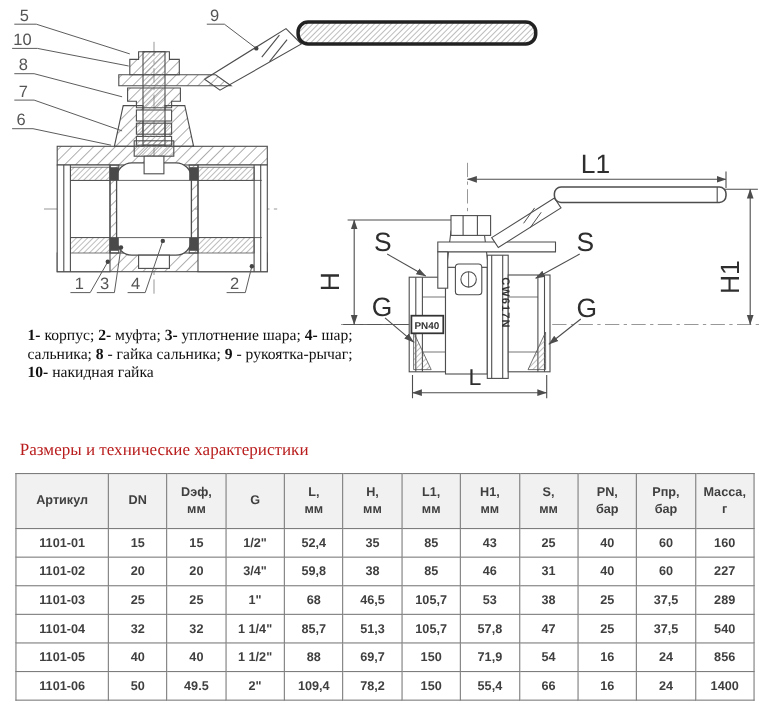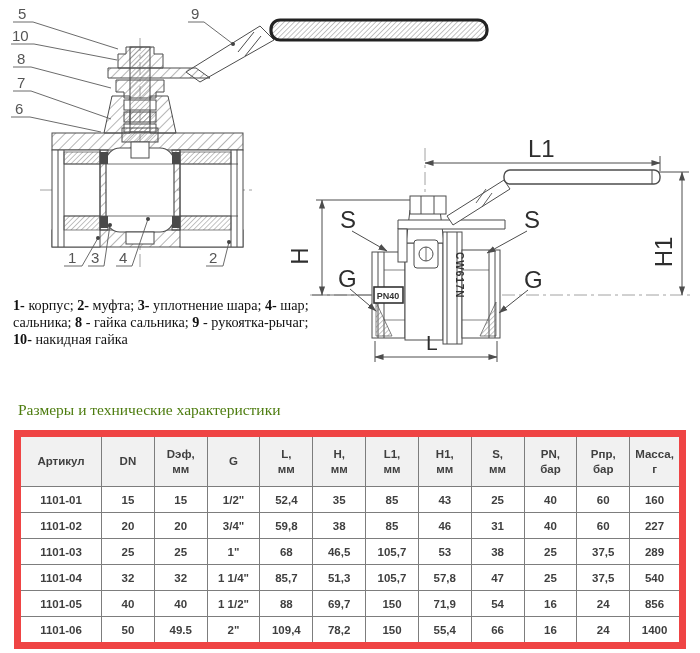--- a/index.html
+++ b/index.html
@@ -1,33 +1,33 @@
 <!DOCTYPE html>
 <html><head>
 <meta charset="utf-8">
 <style>
   html,body{margin:0;padding:0;background:#fff;}
   #page{position:relative;width:700px;height:653px;background:#fff;overflow:hidden;
         font-family:"Liberation Sans",sans-serif;}
   
   #drawing-svg{position:absolute;left:0;top:0;}
   
-  .legend{position:absolute;left:13px;top:297px;width:330px;
+  .legend{position:absolute;left:25px;top:297px;width:330px;
           font-family:"Liberation Serif",serif;font-size:14.2px;line-height:17px;color:#111;}
   .legend b{font-weight:bold;}
   
   .table-wrap{position:absolute;left:14px;top:401px;width:672px;}
-  .tbl-title{font-family:"Liberation Serif",serif;font-size:15.5px;color:#4d7c0f;margin:0 0 11px 4px;}
+  .tbl-title{font-family:"Liberation Serif",serif;font-size:15.5px;color:#b91c1c;margin:0 0 11px 4px;}
   table.spec{width:672px;border-collapse:collapse;table-layout:fixed;
              font-family:"Liberation Sans",sans-serif;}
   table.spec th, table.spec td{border:1px solid #7d7d7d;text-align:center;vertical-align:middle;
              color:#3f3f3f;font-size:11.5px;font-weight:bold;padding:0;}
   table.spec th{background:#f1f1f1;height:49px;line-height:15px;}
   table.spec td{height:25px;background:#fff;}
-  table.spec{border:7px solid #ef4444;}
+  table.spec{border:1px solid #ef4444;}
 </style>
 </head>
 <body>
 
 <div id="page">
 
 <svg id="drawing-svg" width="700" height="398" viewBox="0 0 700 398">
   <defs>
     <pattern id="h1" width="7" height="7" patternUnits="userSpaceOnUse" patternTransform="rotate(45)">
       <line x1="0" y1="0" x2="0" y2="7" stroke="#6b6b6b" stroke-width="1"></line>

